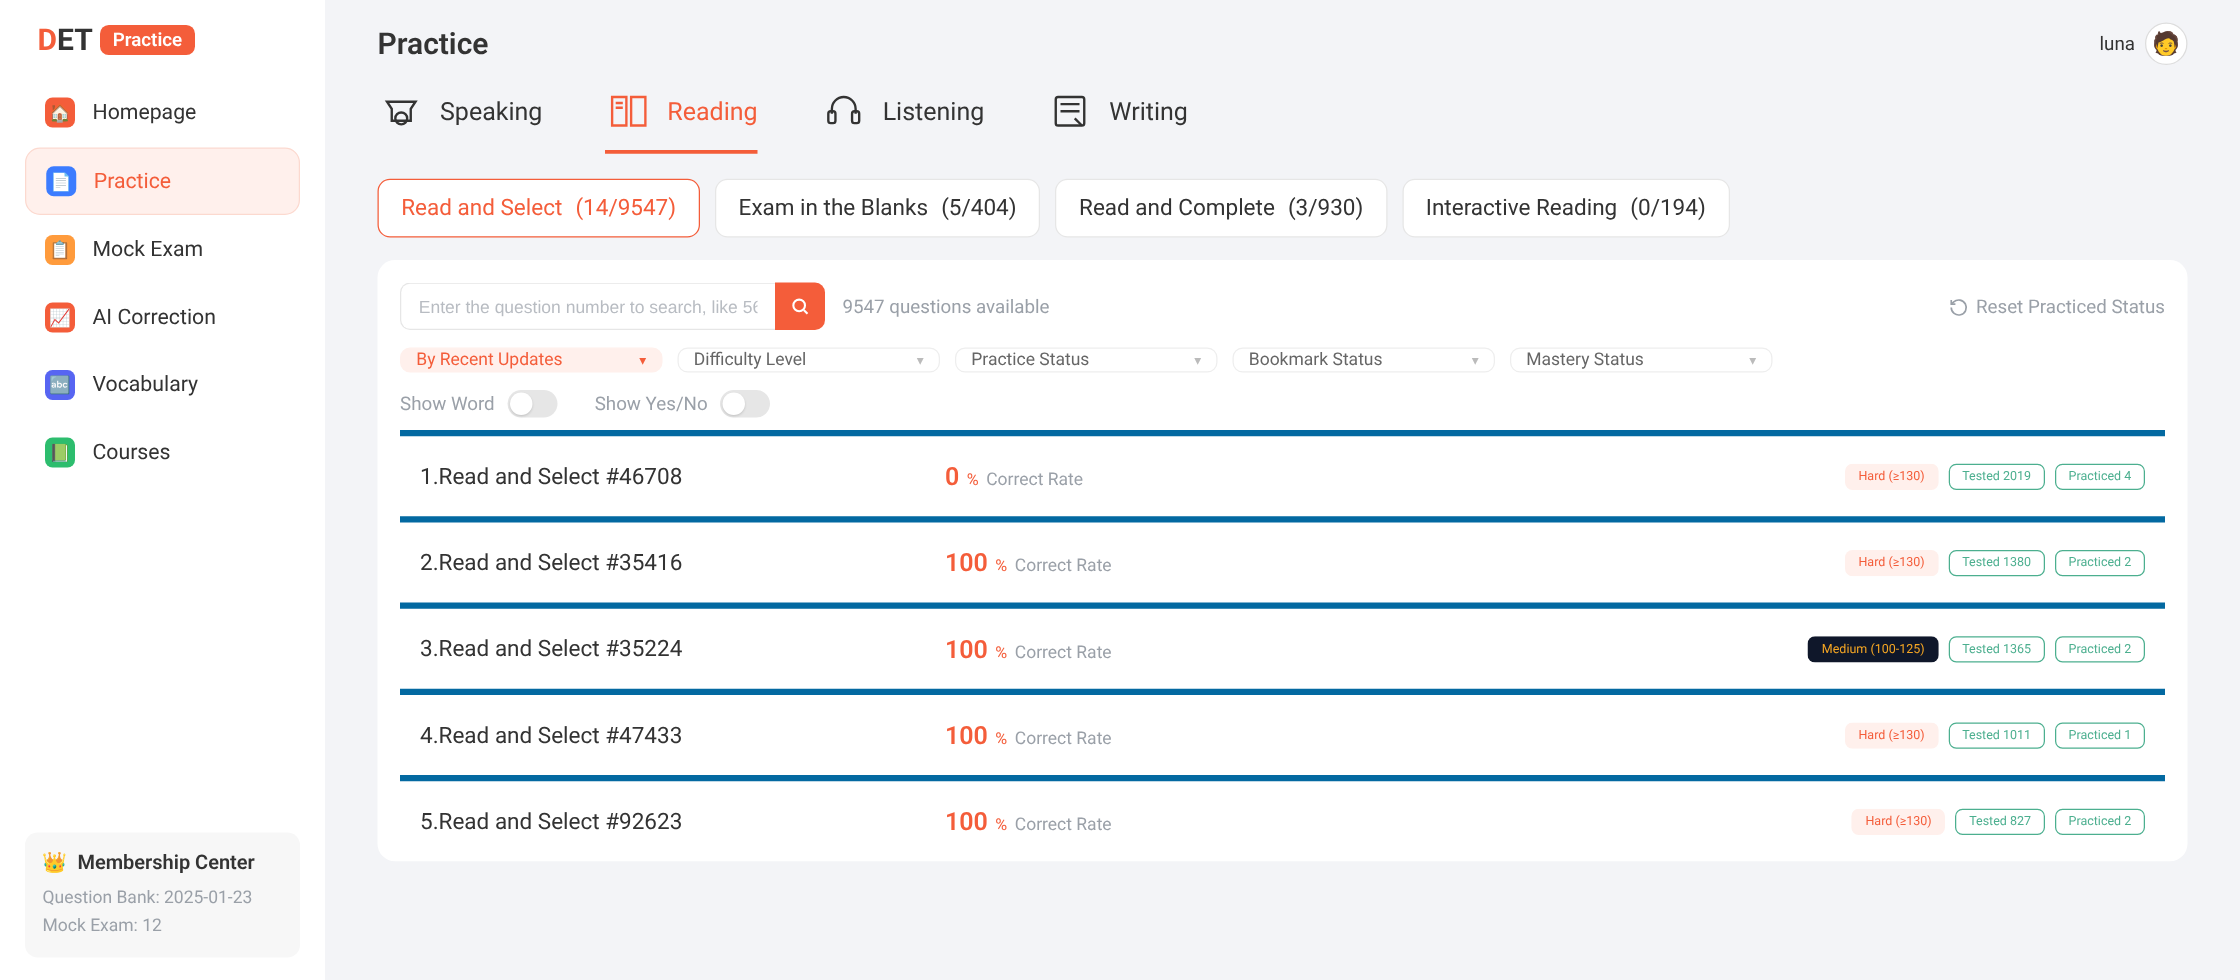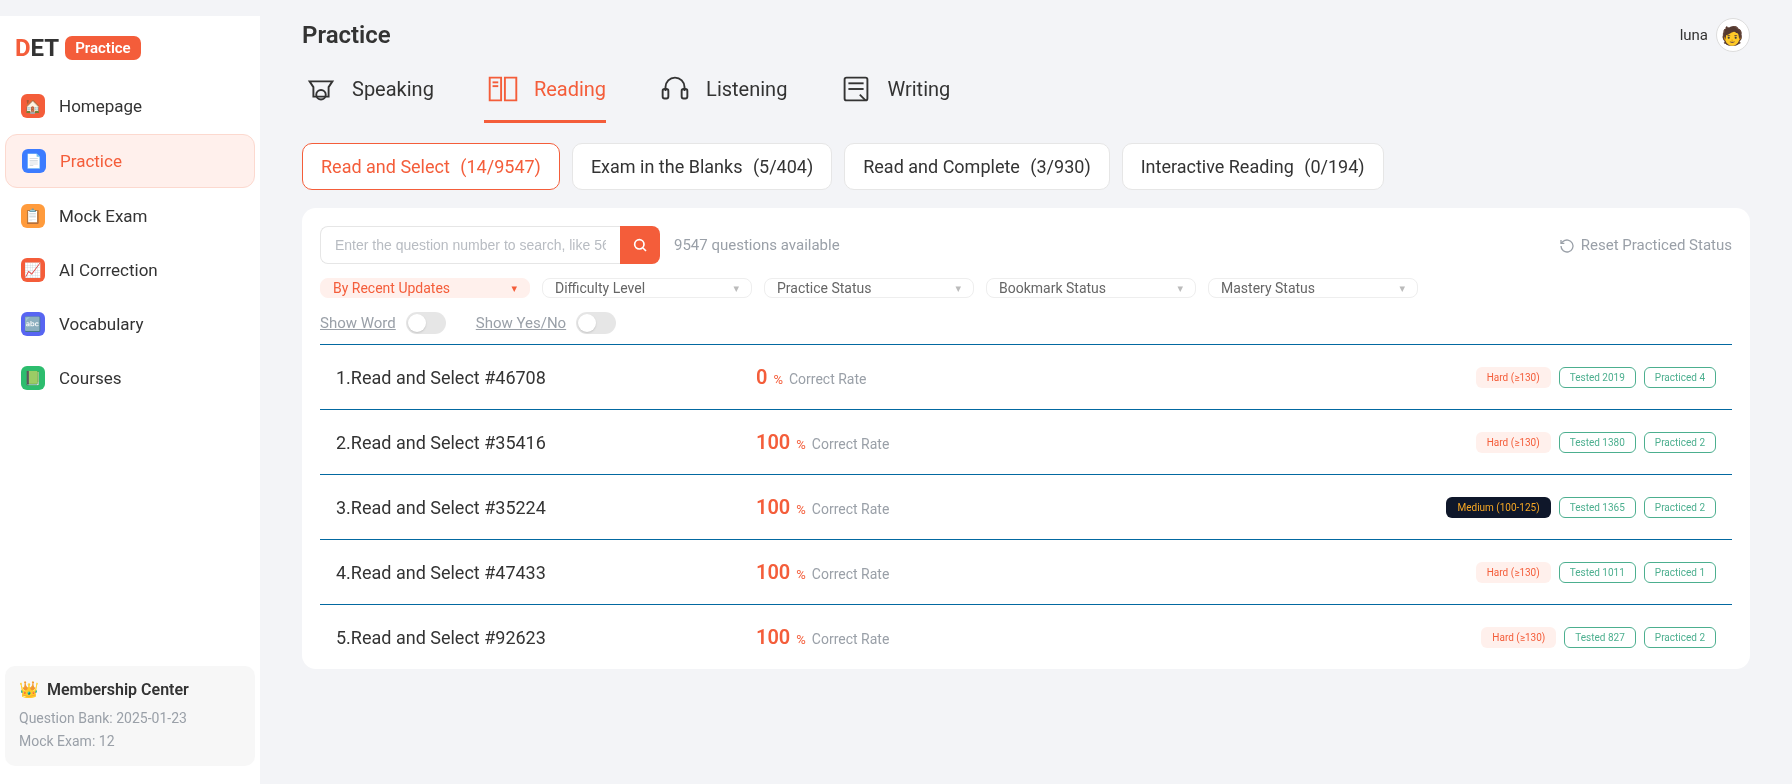--- a/index.html
+++ b/index.html
@@ -1,18 +1,18 @@
 <!DOCTYPE html>
 <html><head>
 <meta charset="utf-8">
 <style>
 * { box-sizing: border-box; margin: 0; padding: 0; }
 body { font-family: -apple-system, BlinkMacSystemFont, "Segoe UI", Roboto, Arial, sans-serif; background: #f3f4f7; color: #333; }
 .app { display: flex; min-height: 100vh; }
-.sidebar { width: 260px; background: #fff; padding: 18px 5px; display: flex; flex-direction: column; margin-top: 16px; }
+.sidebar { width: 260px; background: #fff; padding: 18px 20px; display: flex; flex-direction: column; }
 .logo { display: flex; align-items: center; gap: 6px; margin-bottom: 18px; padding-left: 10px; }
 .logo-text { font-size: 24px; font-weight: 700; color: #333; }
 .logo-text .d { color: #f45d3a; }
 .logo-badge { background: #f45d3a; color: #fff; font-size: 15px; font-weight: 600; padding: 3px 10px; border-radius: 7px; }
 .nav { display: flex; flex-direction: column; gap: 2px; }
 .nav-item { display: flex; align-items: center; gap: 14px; padding: 14px 16px; border-radius: 12px; cursor: pointer; font-size: 17px; color: #333; }
 .nav-item.active { background: #fff0ec; color: #f45d3a; border: 1px solid #fcd9cf; }
 .nav-icon { width: 24px; height: 24px; border-radius: 6px; display: flex; align-items: center; justify-content: center; flex-shrink: 0; }
 .membership { margin-top: auto; background: #f7f7f7; border-radius: 10px; padding: 14px; }
 .membership-title { display: flex; align-items: center; gap: 8px; font-size: 16px; font-weight: 600; color: #333; margin-bottom: 8px; }
@@ -37,26 +37,26 @@
 .search-input { width: 300px; height: 38px; border: 1px solid #e6e6e6; border-right: none; border-radius: 8px 0 0 8px; padding: 0 14px; font-size: 14px; color: #666; outline: none; }
 .search-input::placeholder { color: #b8bcc2; }
 .search-btn { width: 40px; height: 38px; background: #f45d3a; border: none; border-radius: 0 8px 8px 0; cursor: pointer; display:flex; align-items:center; justify-content:center; }
 .avail { font-size: 15px; color: #9aa0a8; }
 .reset { margin-left: auto; display: flex; align-items: flex-end; gap: 6px; font-size: 15px; color: #9aa0a8; cursor: pointer; }
 .filters { display: flex; gap: 12px; margin-bottom: 14px; }
 .filter { flex: 0 0 210px; height: 20px; border: 1px solid #eee; border-radius: 8px; padding: 0 12px; display: flex; align-items: center; justify-content: space-between; font-size: 14px; color: #666; cursor: pointer; background:#fff; }
 .filter.primary { background: #fff0ec; color: #f45d3a; border-color: #fff0ec; }
 .chev { font-size: 11px; color: #bbb; }
 .filter.primary .chev { color: #f45d3a; }
-.toggles { display: flex; gap: 30px; align-items: center; margin-bottom: 10px; font-size: 15px; color: #9aa0a8; text-decoration: underline; }
+.toggles { display: flex; gap: 30px; align-items: center; margin-bottom: 10px; font-size: 15px; color: #9aa0a8; }
 .toggle-group { display: flex; align-items: center; gap: 10px; }
 .switch { width: 40px; height: 22px; background: #e6e6e6; border-radius: 11px; position: relative; cursor: pointer; }
 .switch::after { content: ""; position: absolute; left: 2px; top: 2px; width: 18px; height: 18px; background: #fff; border-radius: 50%; box-shadow: 0 1px 2px rgba(0,0,0,0.15); }
 .rows { }
-.row { display: flex; align-items: center; padding: 20px 16px; border-top: 1px solid #0369a1; cursor: pointer; }
+.row { display: flex; align-items: center; padding: 20px 16px; border-top: 5px solid #0369a1; cursor: pointer; }
 .row-title { flex: 0 0 420px; font-size: 18px; color: #333; }
 .row-rate { flex: 0 0 200px; display: flex; align-items: baseline; gap: 6px; }
 .rate-num { font-size: 20px; font-weight: 600; color: #f45d3a; }
 .rate-pct { font-size: 13px; color: #f45d3a; }
 .rate-label { font-size: 14px; color: #9aa0a8; }
 .row-badges { margin-left: auto; display: flex; gap: 8px; }
 .badge { font-size: 10px; padding: 4px 10px; border-radius: 6px; border: 1px solid transparent; white-space: nowrap; }
 .badge.hard { background: #fff0ec; color: #f45d3a; }
 .badge.med { background: #0f172a; color: #f5a623; }
 .badge.tested { border-color: #4caf8f; color: #4caf8f; }

